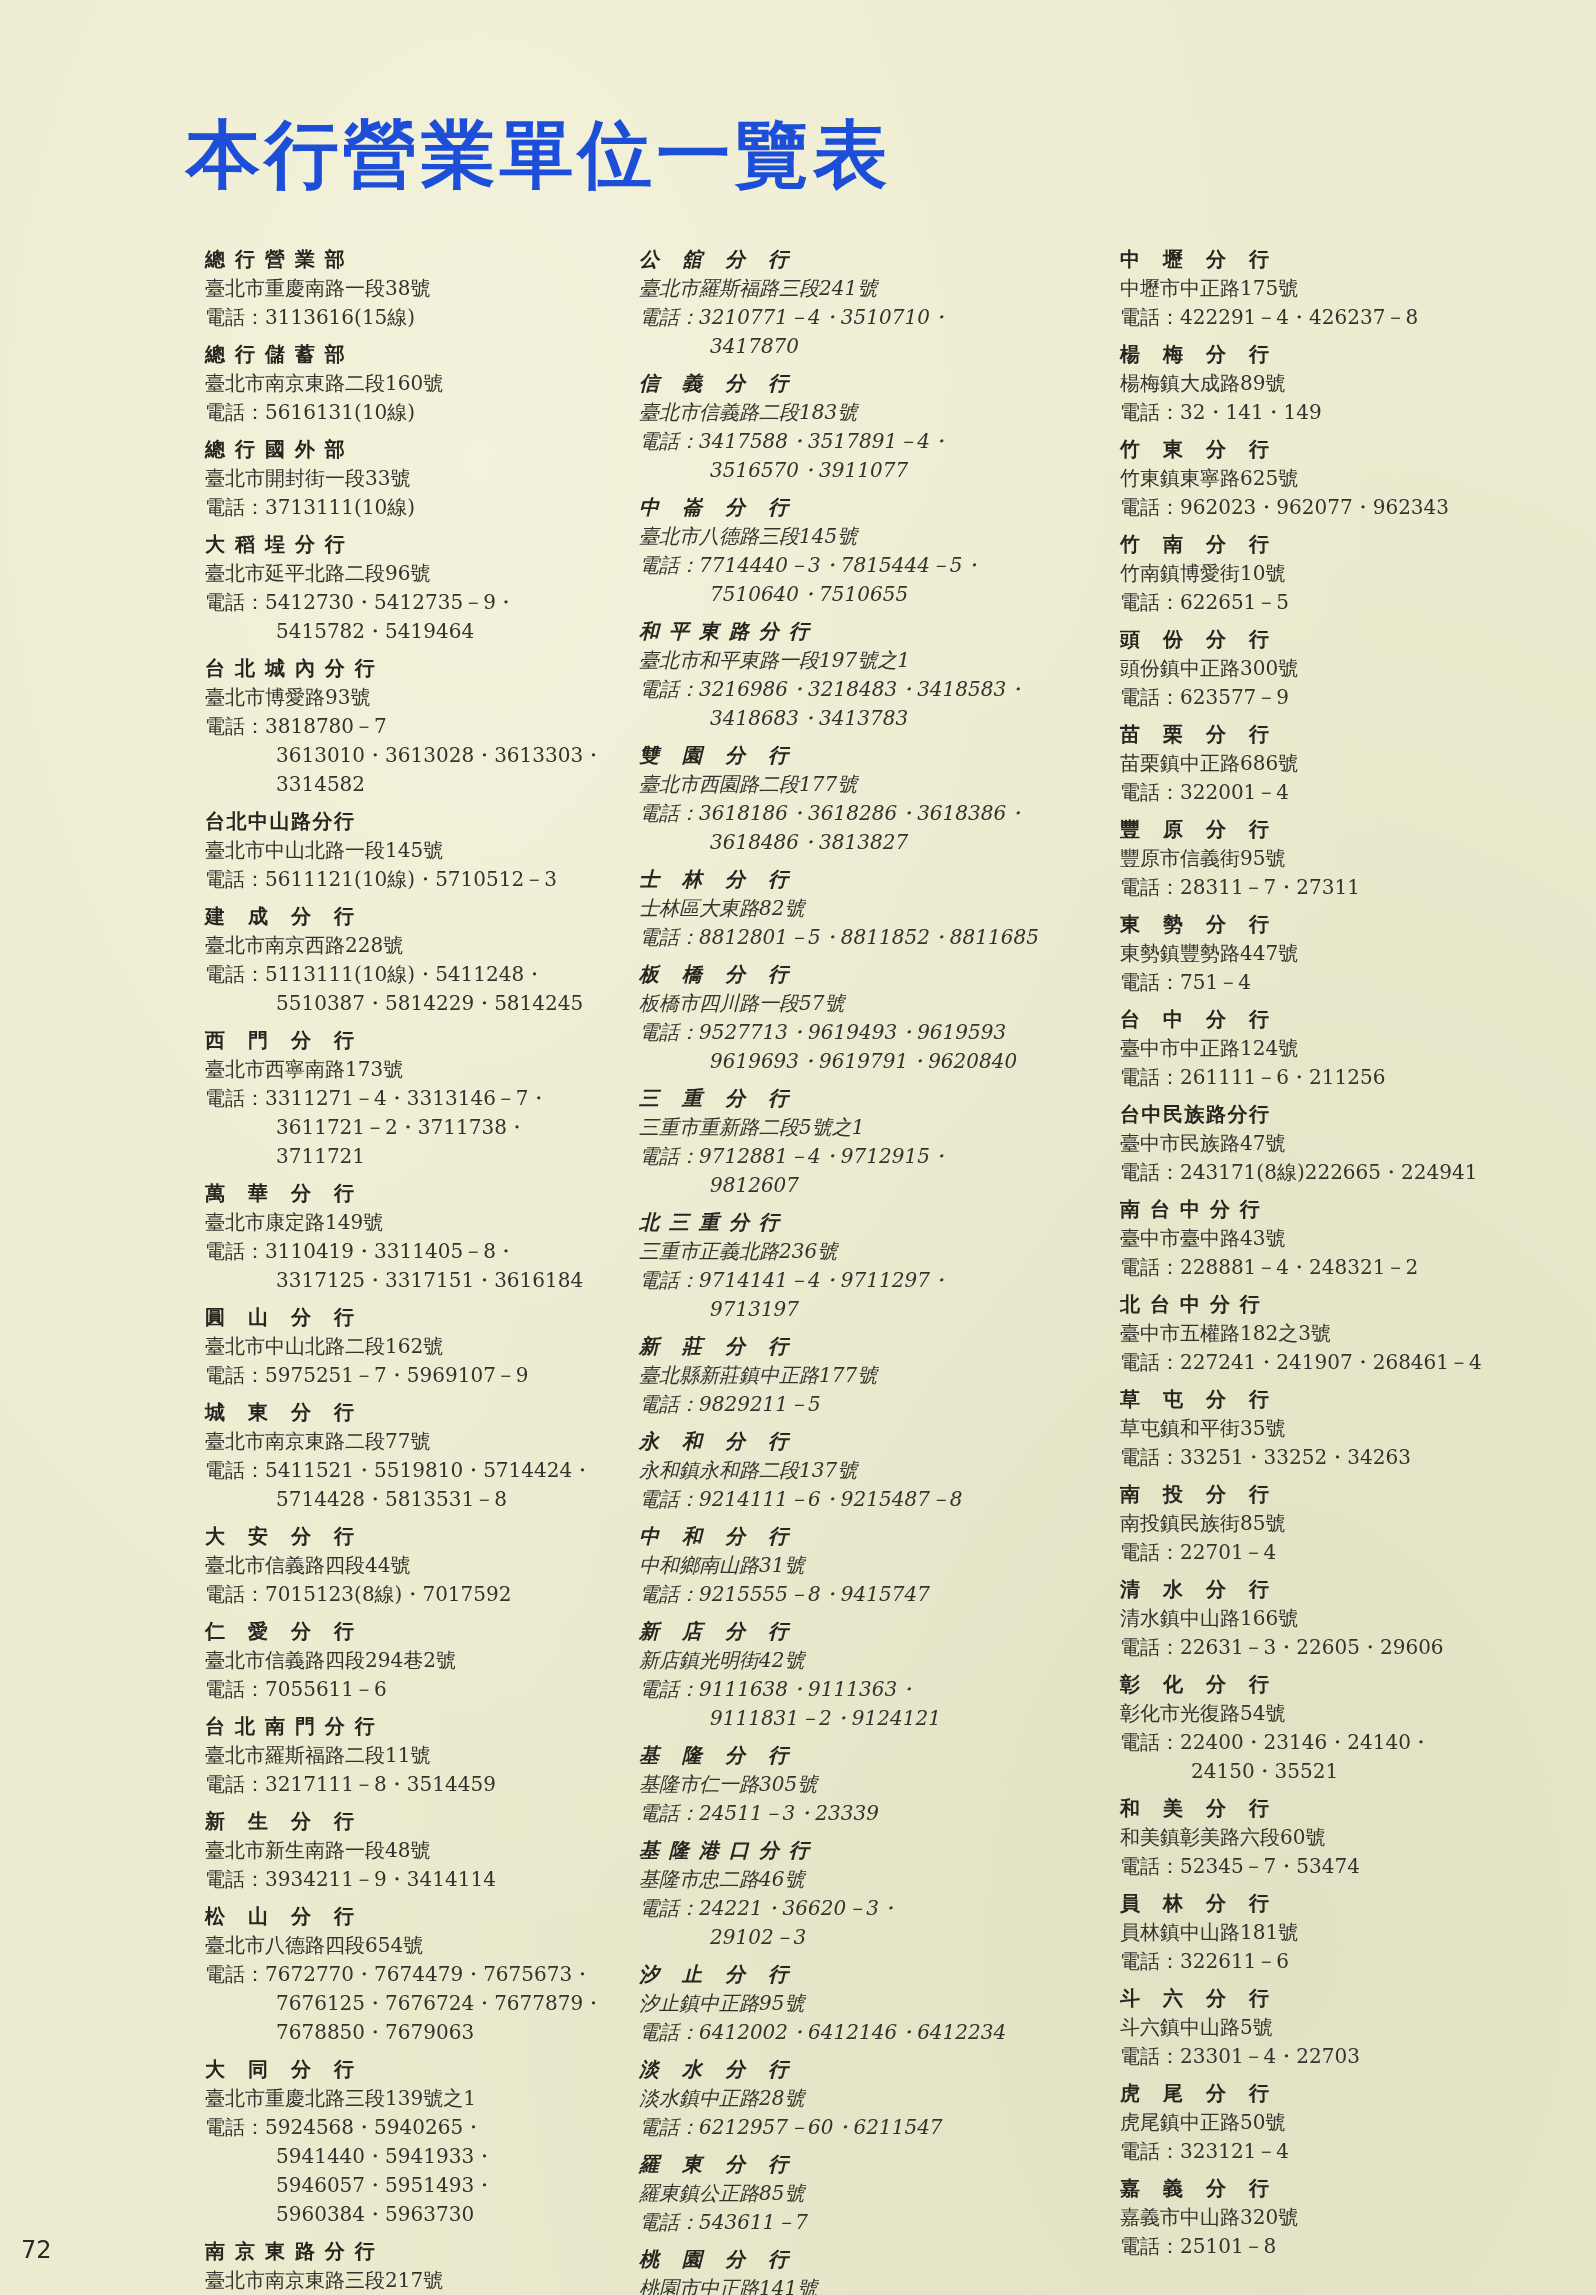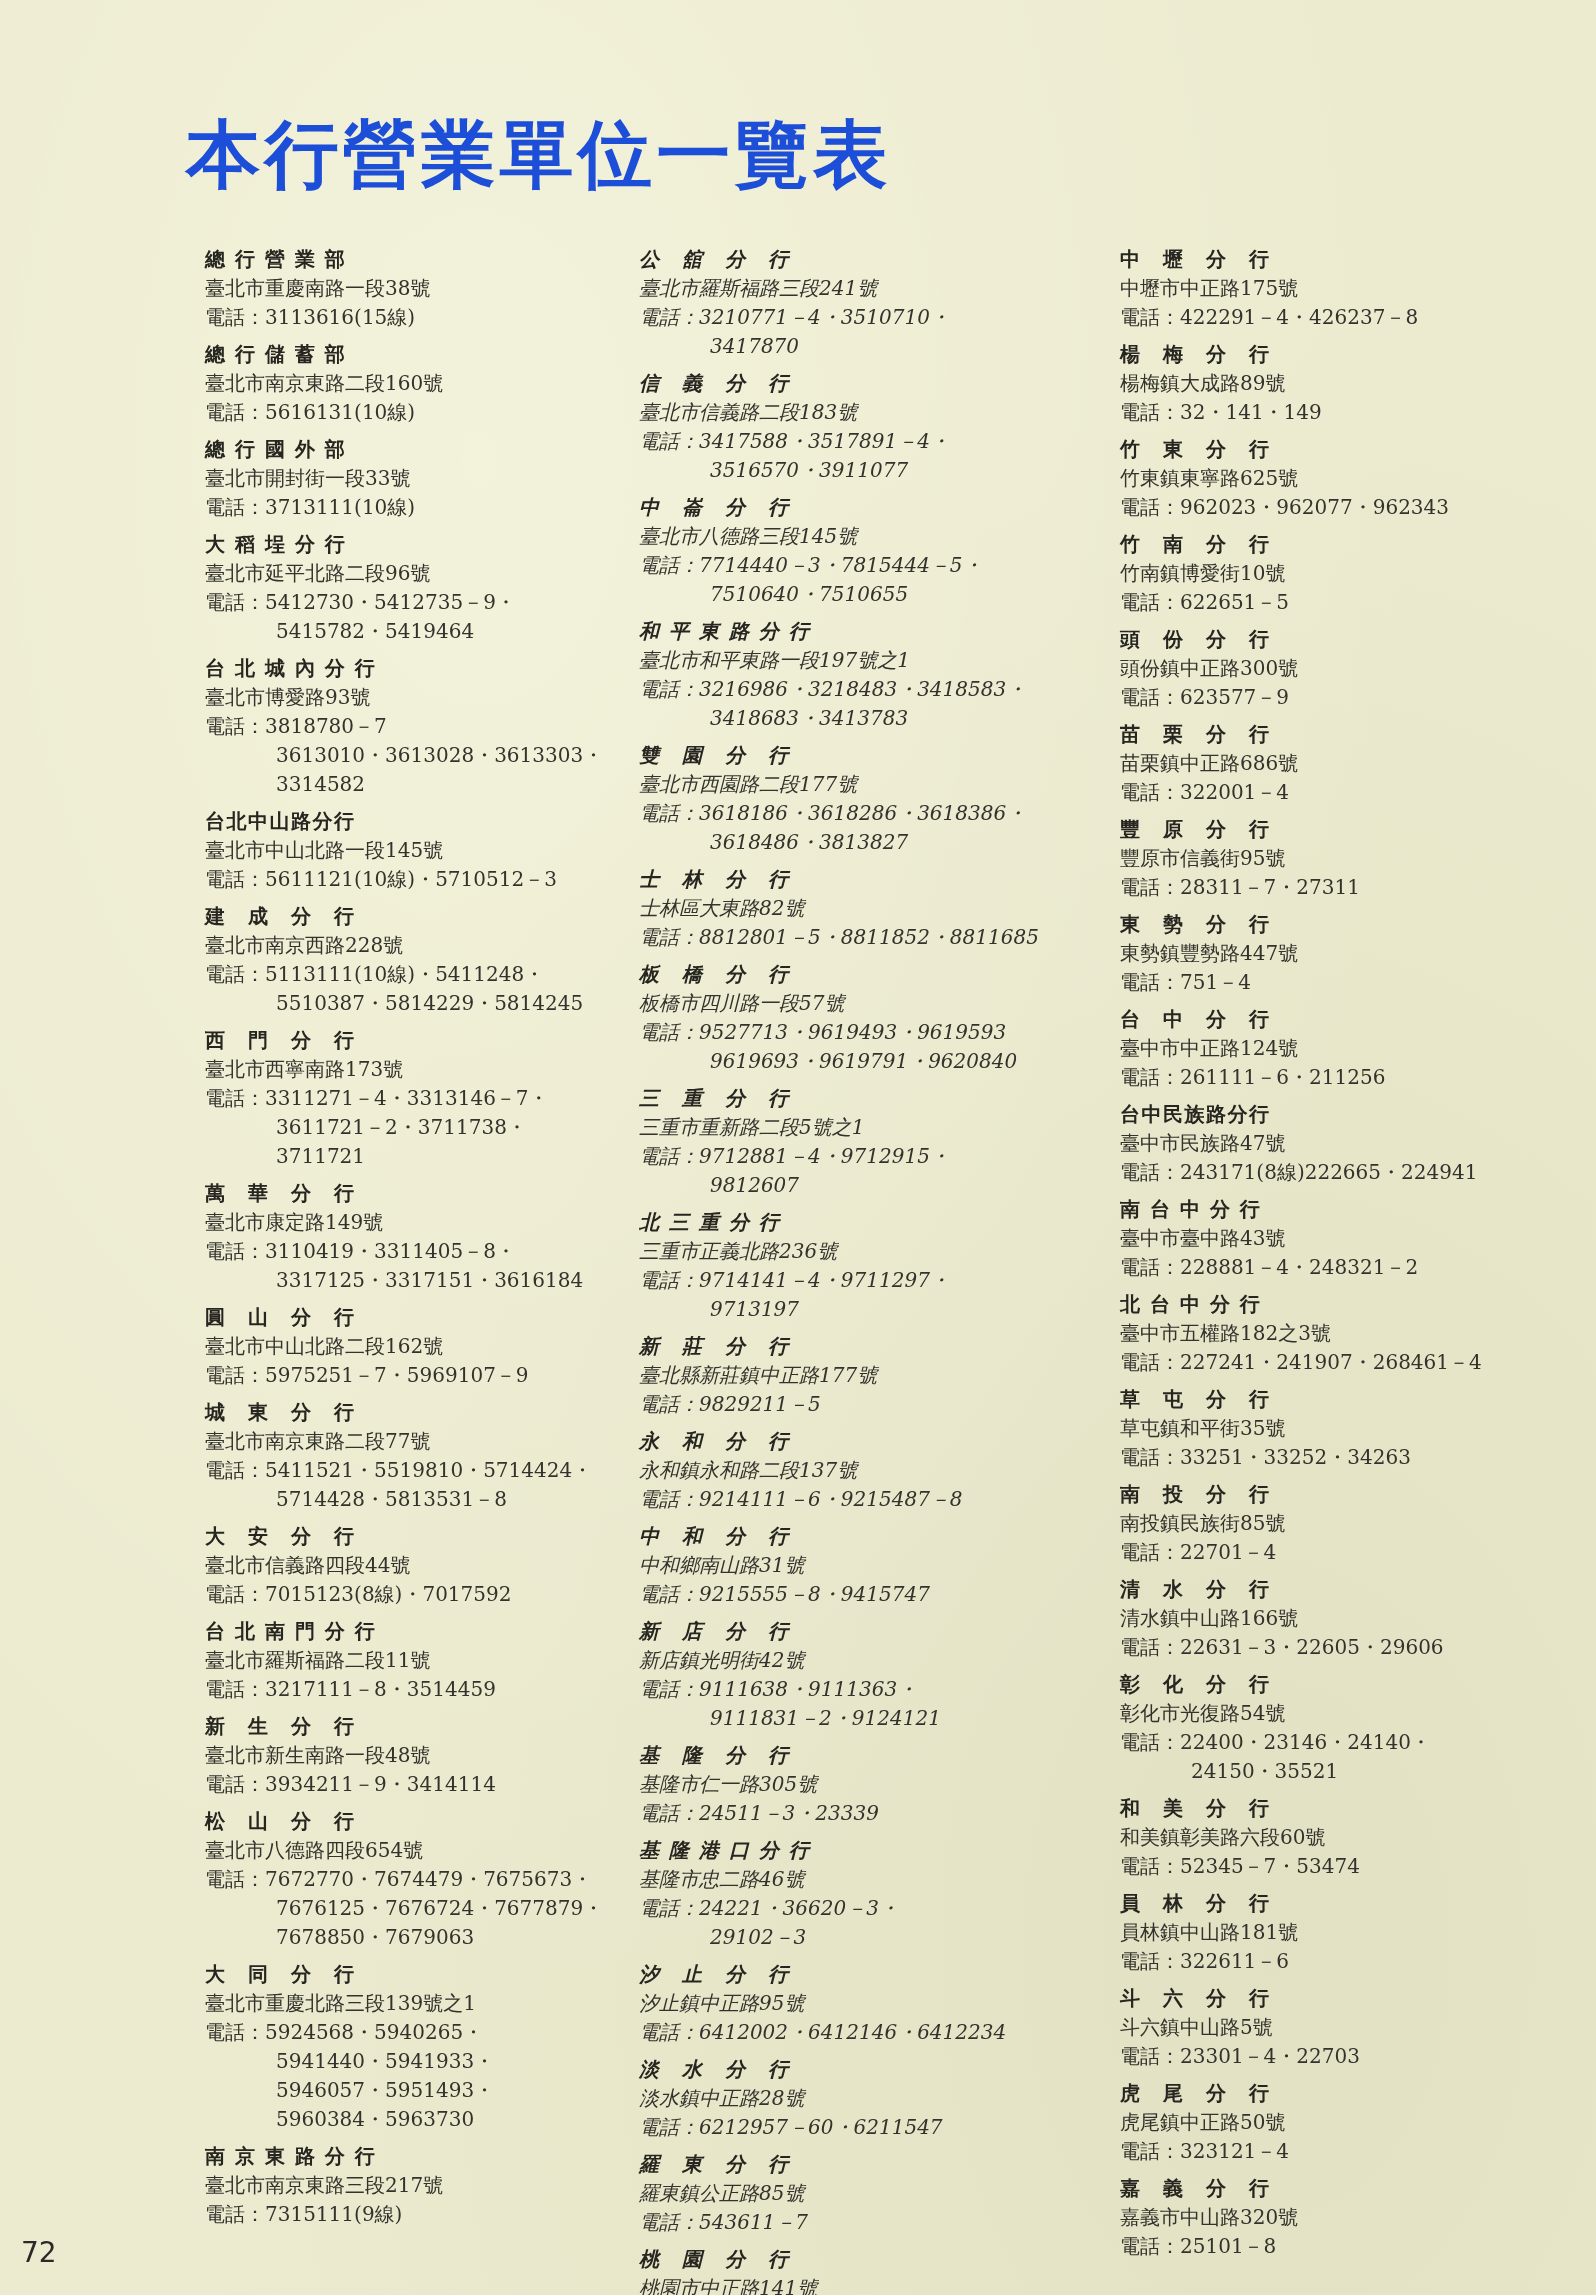--- a/index.html
+++ b/index.html
@@ -28,21 +28,21 @@
     font-weight: bold; font-size: 20px; line-height: 29px;
     letter-spacing: 1.5px; white-space: pre; color: #26251f;
   }
   .addr, .phone, .cont {
     font-size: 20px; line-height: 29px; white-space: nowrap; color: #33322c;
   }
   .cont { padding-left: 71px; }
   .page-number {
     position: absolute; left: 21px; top: 2236px;
     font-family: "DejaVu Sans", "Liberation Sans", sans-serif;
-    font-size: 28px; color: #2b2a26;
+    font-size: 24px; color: #2b2a26;
   }
 </style>
 </head>
 <body>
 
 <div class="title">本行營業單位一覽表</div>
 
 <div class="col col1">
     <div class="entry">
       <div class="name">總 行 營 業 部</div>
@@ -104,20 +104,25 @@
     <div class="entry">
       <div class="name">城　東　分　行</div>
       <div class="addr">臺北市南京東路二段77號</div>
       <div class="phone">電話：5411521・5519810・5714424・</div>
       <div class="cont">5714428・5813531－8</div>
     </div>
     <div class="entry">
       <div class="name">大　安　分　行</div>
       <div class="addr">臺北市信義路四段44號</div>
       <div class="phone">電話：7015123(8線)・7017592</div>
+    </div>
+    <div class="entry">
+      <div class="name">仁　愛　分　行</div>
+      <div class="addr">臺北市信義路四段294巷2號</div>
+      <div class="phone">電話：7055611－6</div>
     </div>
     <div class="entry">
       <div class="name">台 北 南 門 分 行</div>
       <div class="addr">臺北市羅斯福路二段11號</div>
       <div class="phone">電話：3217111－8・3514459</div>
     </div>
     <div class="entry">
       <div class="name">新　生　分　行</div>
       <div class="addr">臺北市新生南路一段48號</div>
       <div class="phone">電話：3934211－9・3414114</div>

